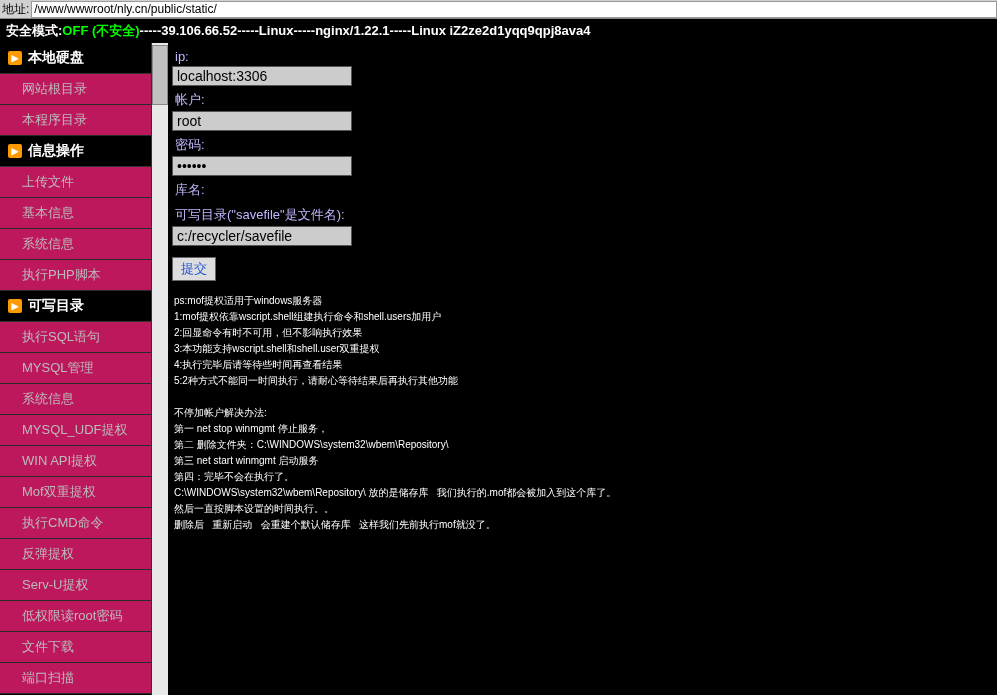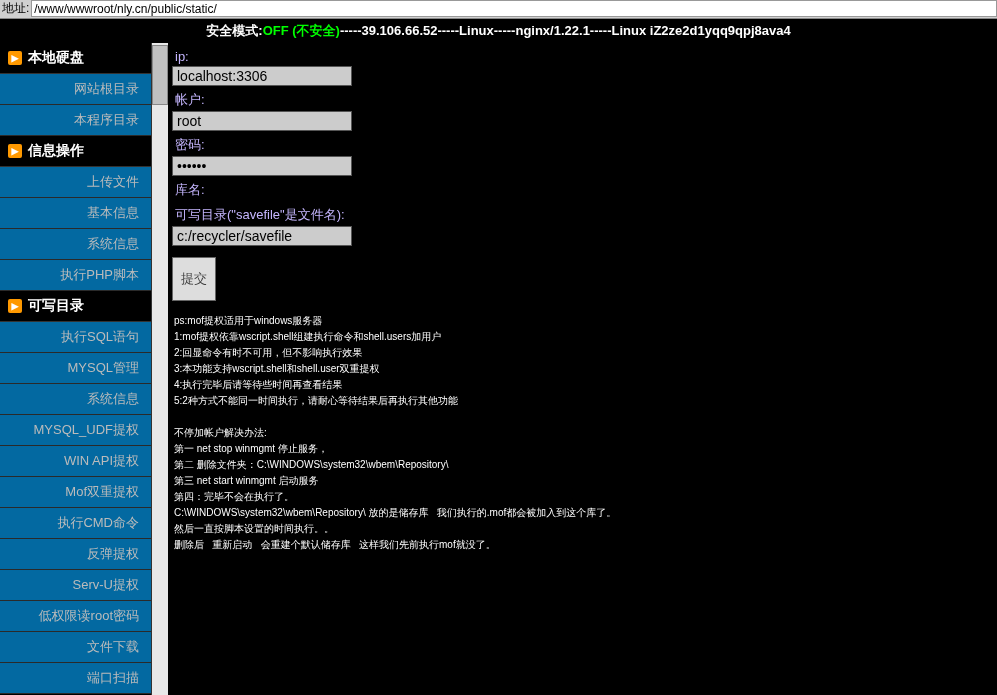--- a/index.html
+++ b/index.html
@@ -9,20 +9,21 @@
       background: #9e9e9e;
       color: #fff;
       width: 997px;
       height: 695px;
       overflow: hidden;
     }
     .address-bar {
       background: #d0d0d0;
       height: 19px;
       display: flex;
+      align-items: center;
       border-bottom: 1px solid #888;
     }
     .address-label {
       color: #000;
       font-size: 12px;
       padding: 0 2px;
       white-space: nowrap;
     }
     .address-input {
       flex: 1;
@@ -31,21 +32,21 @@
       border: 1px solid #999;
       padding: 0 2px;
       background: #fff;
       color: #000;
     }
     .status-bar {
       background: #000;
       color: #fff;
       font-size: 13px;
       padding: 4px 6px;
-      text-align: center;
+      text-align: left;
       font-weight: bold;
       height: 24px;
       line-height: 16px;
       white-space: nowrap;
       overflow: hidden;
     }
     .status-bar .off { color: #00ff00; }
     .main-wrap {
       display: flex;
       height: calc(100% - 43px);
@@ -88,22 +89,21 @@
       font-size: 9px;
       color: #fff;
       border-radius: 2px;
     }
     .sidebar-item {
       color: #bbb;
       padding: 6px 12px 6px 22px;
       font-size: 13px;
       cursor: pointer;
       border-bottom: 1px solid #2a2a2a;
-      background: #0369a1;
-      text-align: right;
+      background: #be185d;
     }
     .content {
       flex: 1;
       background: #000;
       overflow-y: auto;
       padding: 4px;
     }
     .form-row { margin-bottom: 3px; }
     .form-label {
       color: #c4b5fd;
@@ -116,24 +116,24 @@
       height: 20px;
       background: #ccc;
       border: 1px solid #555;
       font-size: 14px;
       padding: 0 4px;
       color: #000;
     }
     .form-input.wide { width: 180px; }
     .submit-btn {
       background: #ddd;
-      color: #404040;
+      color: #1d4ed8;
       border: 1px solid #666;
       font-size: 13px;
-      padding: 12px 8px;
+      padding: 2px 8px;
       margin-top: 8px;
       margin-bottom: 8px;
       cursor: pointer;
     }
     .info-text {
       color: #fff;
       font-size: 10px;
       line-height: 1.6;
       padding: 4px 2px;
       white-space: pre-wrap;

